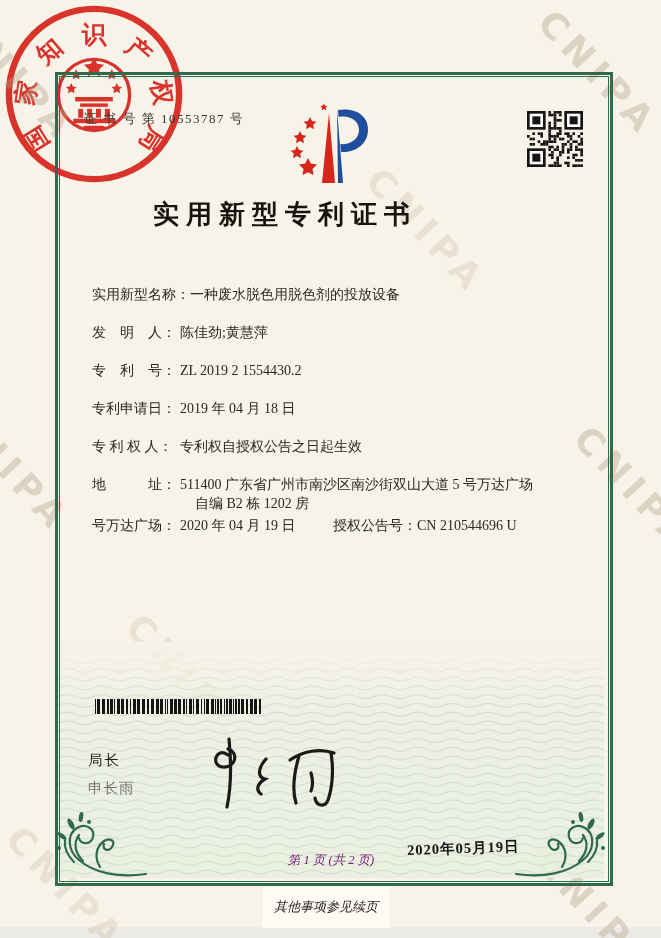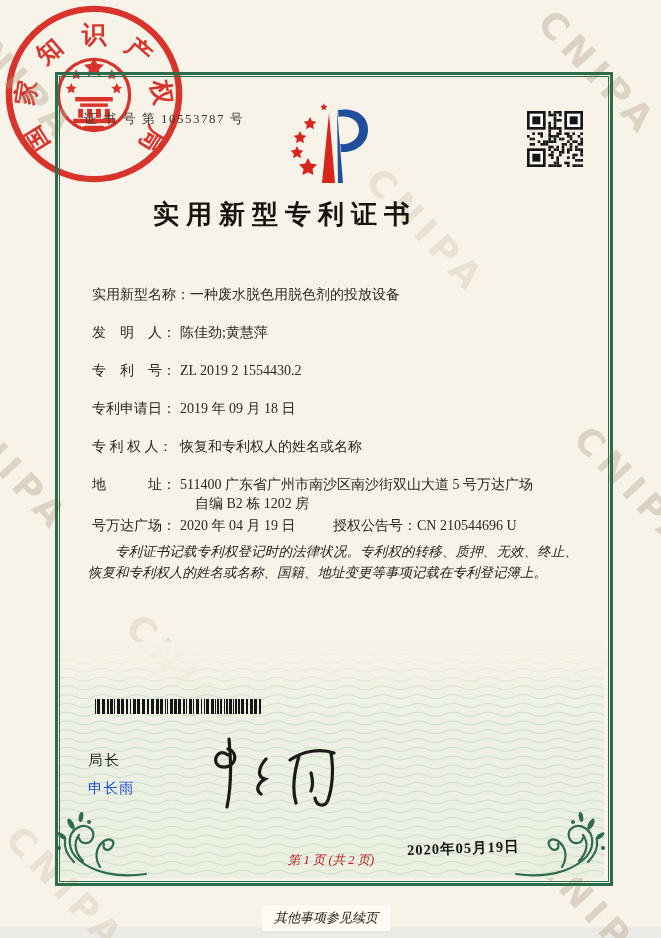--- a/index.html
+++ b/index.html
@@ -45,34 +45,34 @@
   .addr2{position:absolute;left:103px;top:19px;}
   .pair2{position:absolute;left:241px;top:0;}
 
   #body-text{left:88px;top:542px;width:490px;z-index:5;}
   #body-text p{margin:0;font-size:13.5px;line-height:20.5px;text-align:justify;
                text-indent:2em;font-style:italic;color:#262320;}
 
   #barcode{left:95px;top:699px;}
 
   #sig-title{left:88px;top:751px;font-size:14.5px;font-family:"Liberation Sans","DejaVu Sans",sans-serif;color:#26231f;letter-spacing:2px;}
-  #sig-name{left:88px;top:779px;font-size:14.5px;font-family:"Liberation Sans","DejaVu Sans",sans-serif;color:#1d4ed8;letter-spacing:1px;}
+  #sig-name{left:88px;top:779px;font-size:14.5px;font-family:"Liberation Sans","DejaVu Sans",sans-serif;color:#737373;letter-spacing:1px;}
   #sig-script{left:198px;top:733px;z-index:5;}
   #sig-script path{stroke:#1c1a18;stroke-width:3.2;fill:none;stroke-linecap:round;}
 
   #seal{left:377px;top:692px;z-index:6;}
   #seal-arc text{fill:#d7241d;font-size:25px;font-weight:700;text-anchor:middle;
                  font-family:"Liberation Serif",serif;}
   #seal-date{left:407px;top:839px;font-size:14.5px;font-weight:700;color:#141414;
              letter-spacing:1px;transform:rotate(-2deg);z-index:7;white-space:nowrap;}
 
   #pagination{left:55px;top:852px;width:552px;text-align:center;font-size:12.5px;
-              font-style:italic;color:#b91c1c;z-index:5;}
-  #footer-note{left:262px;top:886px;background:#fdfbf4;padding:4px 12px;font-size:13px;
-               font-style:italic;color:#2b2722;z-index:5;box-shadow:0 0 2px rgba(0,0,0,.04);margin-top:19px;}
+              font-style:italic;color:#701a75;z-index:5;}
+  #footer-note{left:262px;top:886px;background:#fdfbf4;padding:12px 12px;font-size:13px;
+               font-style:italic;color:#2b2722;z-index:5;box-shadow:0 0 2px rgba(0,0,0,.04);}
   #scan-strip{left:0;top:927px;width:661px;height:11px;background:#eceae6;z-index:0;}
 </style>
 </head>
 <body>
 
 <div id="page">
 
   
   <span class="wm" style="left:-22px;top:8px">CNIPA</span>
   <span class="wm" style="left:560px;top:2px">CNIPA</span>
@@ -313,40 +313,39 @@
     <div class="field-row" style="top:286px">
       <span class="flabel">实用新型名称：</span><span>一种废水脱色用脱色剂的投放设备</span>
     </div>
     <div class="field-row" style="top:324px">
       <span class="flabel">发　明　人：</span><span>陈佳劲;黄慧萍</span>
     </div>
     <div class="field-row" style="top:362px">
       <span class="flabel">专　利　号：</span><span>ZL 2019 2 1554430.2</span>
     </div>
     <div class="field-row" style="top:400px">
-      <span class="flabel">专利申请日：</span><span>2019 年 09 月 18 日</span>
+      <span class="flabel">专利申请日：</span><span>2019 年 04 月 18 日</span>
     </div>
     <div class="field-row" style="top:438px">
-      <span class="flabel">专 利 权 人：</span><span>恢复和专利权人的姓名或名称</span>
+      <span class="flabel">专 利 权 人：</span><span>专利权自授权公告之日起生效</span>
     </div>
     <div class="field-row" style="top:476px">
       <span class="flabel">地　　　址：</span><span>511400 广东省广州市南沙区南沙街双山大道 5 号万达广场</span>
       <span class="addr2">自编 B2 栋 1202 房</span>
     </div>
     <div class="field-row" style="top:517px">
       <span class="flabel">号万达广场：</span><span>2020 年 04 月 19 日</span>
       <span class="pair2">
         <span>授权公告号：</span><span>CN 210544696 U</span>
       </span>
     </div>
   </div>
 
   
   <div id="body-text" class="abs">
-    <p>专利证书记载专利权登记时的法律状况。专利权的转移、质押、无效、终止、恢复和专利权人的姓名或名称、国籍、地址变更等事项记载在专利登记簿上。</p>
   </div>
 
   
   <svg id="barcode" class="abs" width="172" height="15" viewBox="0 0 172 15">
       <g id="bcg">
         <rect x="0" y="0" width="1" height="15" fill="#141414"></rect>
         <rect x="2" y="0" width="3" height="15" fill="#141414"></rect>
         <rect x="7" y="0" width="3" height="15" fill="#141414"></rect>
         <rect x="12" y="0" width="2" height="15" fill="#141414"></rect>
         <rect x="15" y="0" width="3" height="15" fill="#141414"></rect>

